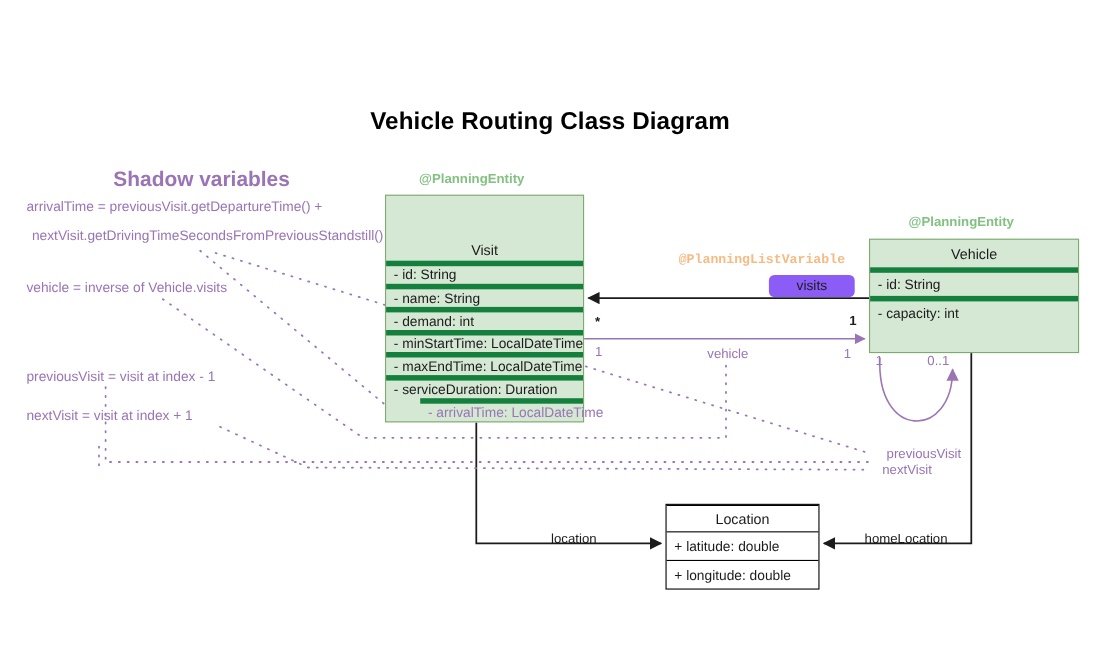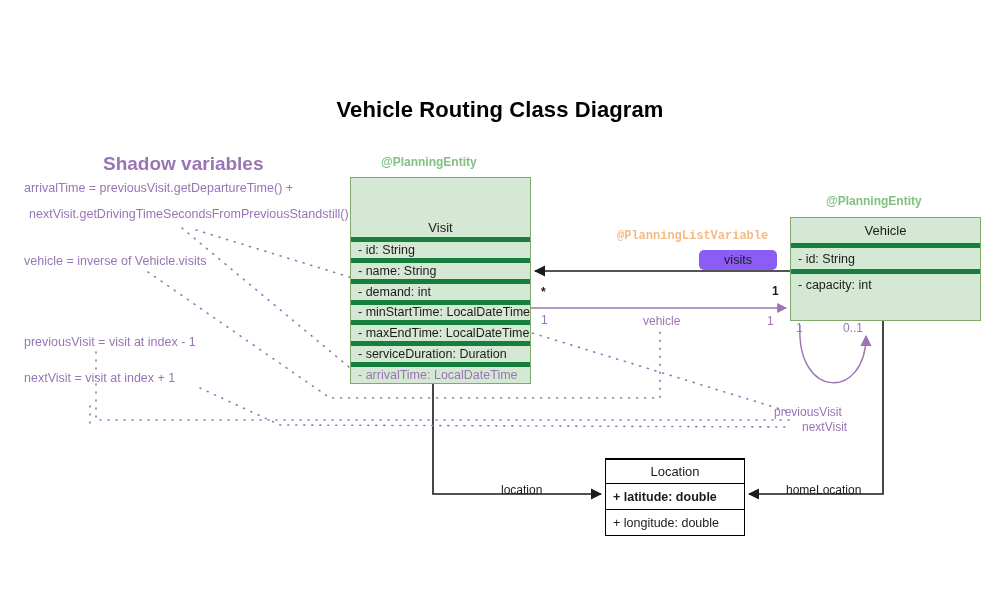--- a/index.html
+++ b/index.html
@@ -75,21 +75,21 @@
     padding: 0 7px;
     border-top: 5px solid #15803d;
     white-space: nowrap;
   }
   .uml-class.plain .uml-row { border-top: 1px solid #000000; }
   .uml-row.title {
     border-top: none;
     justify-content: center;
     font-size: 13px;
   }
-  .uml-row.shadow-attr { color: #9a74b5; }
+  .uml-row.shadow-attr { color: #9a74b5; margin-left: 31px; }
   
   .edge-label {
     position: absolute;
     font-size: 12px;
     white-space: nowrap;
   }
   .edge-label.black { color: #1b1b1b; }
   .edge-label.purple { color: #9a74b5; }
   .mult {
     position: absolute;
@@ -196,37 +196,37 @@
   <div class="stereotype green" style="left:826px; top:194px;">@PlanningEntity</div>
 
   <div class="uml-class" id="class-vehicle" style="left:790px; top:217px; width:191px; height:104px;">
     <div class="uml-row title" style="height:25px;">Vehicle</div>
     <div class="uml-row" style="height:26px;">- id: String</div>
     <div class="uml-row" style="height:26px;">- capacity: int</div>
   </div>
 
   <div class="uml-class plain" id="class-location" style="left:605px; top:458px; width:140px; height:78px;">
     <div class="uml-row title" style="height:24px;">Location</div>
-    <div class="uml-row" style="height:27px;font-weight:bold;">+ latitude: double</div>
+    <div class="uml-row" style="height:27px;">+ latitude: double</div>
     <div class="uml-row" style="height:26px;">+ longitude: double</div>
   </div>
 
   <div class="stereotype orange" style="left:617px; top:229px;">@PlanningListVariable</div>
 
   <div class="chip" style="left:699px; top:250px; width:78px; height:20px;">visits</div>
 
   <div class="mult black" style="left:541px; top:285px;">*</div>
   <div class="mult black" style="left:772px; top:284px;">1</div>
 
   <div class="mult purple" style="left:541px; top:313px;">1</div>
   <div class="edge-label purple" style="left:643px; top:314px;">vehicle</div>
   <div class="mult purple" style="left:767px; top:314px;">1</div>
 
   <div class="mult purple" style="left:796px; top:321px;">1</div>
   <div class="mult purple" style="left:843px; top:321px;">0..1</div>
 
-  <div class="edge-label purple" style="left:774px; top:405px;">previousVisit</div>
+  <div class="edge-label purple" style="left:806px; top:405px;">previousVisit</div>
   <div class="edge-label purple" style="left:802px; top:420px;">nextVisit</div>
 
   <div class="edge-label black" style="left:501px; top:483px;">location</div>
   <div class="edge-label black" style="left:786px; top:483px;">homeLocation</div>
 
 </div>
 
 </body></html>

